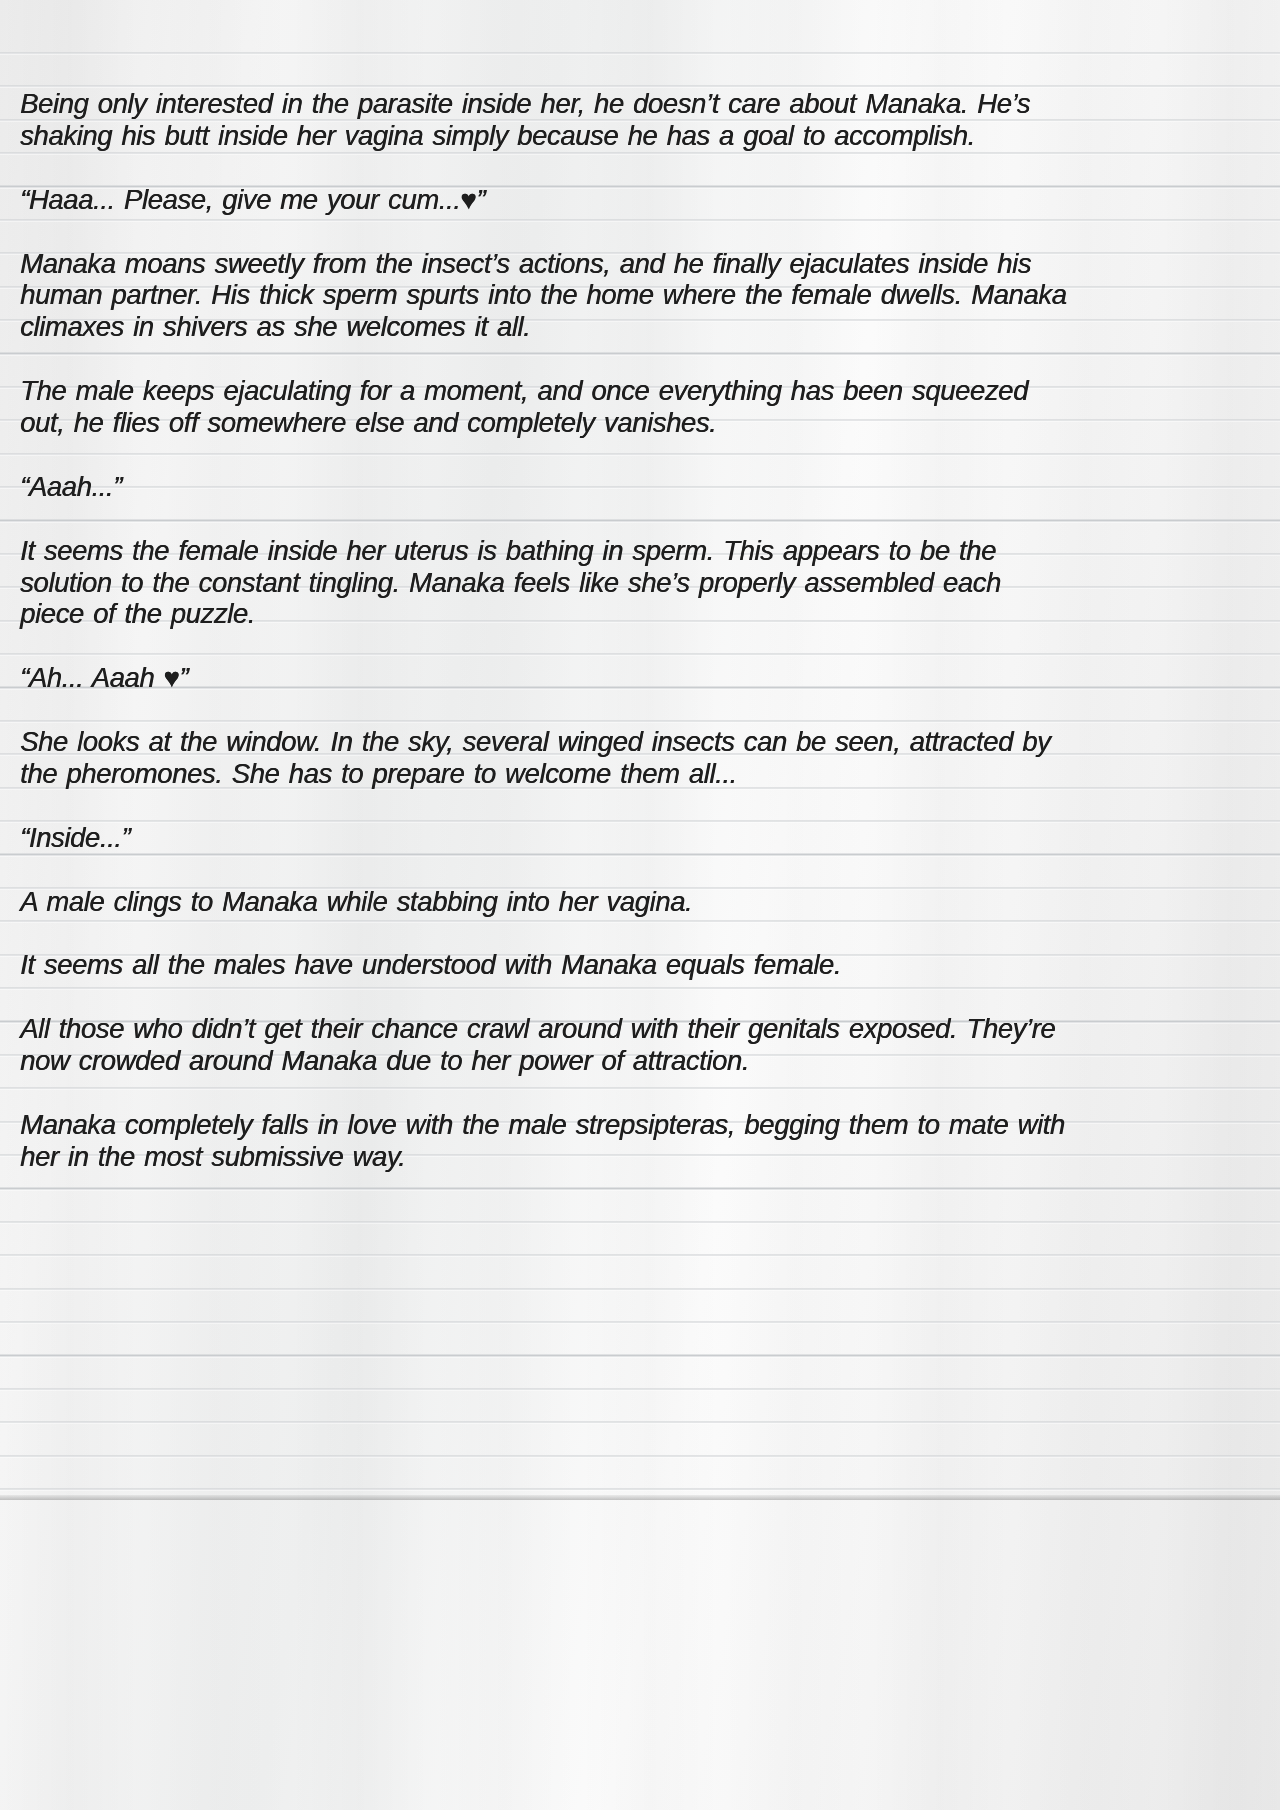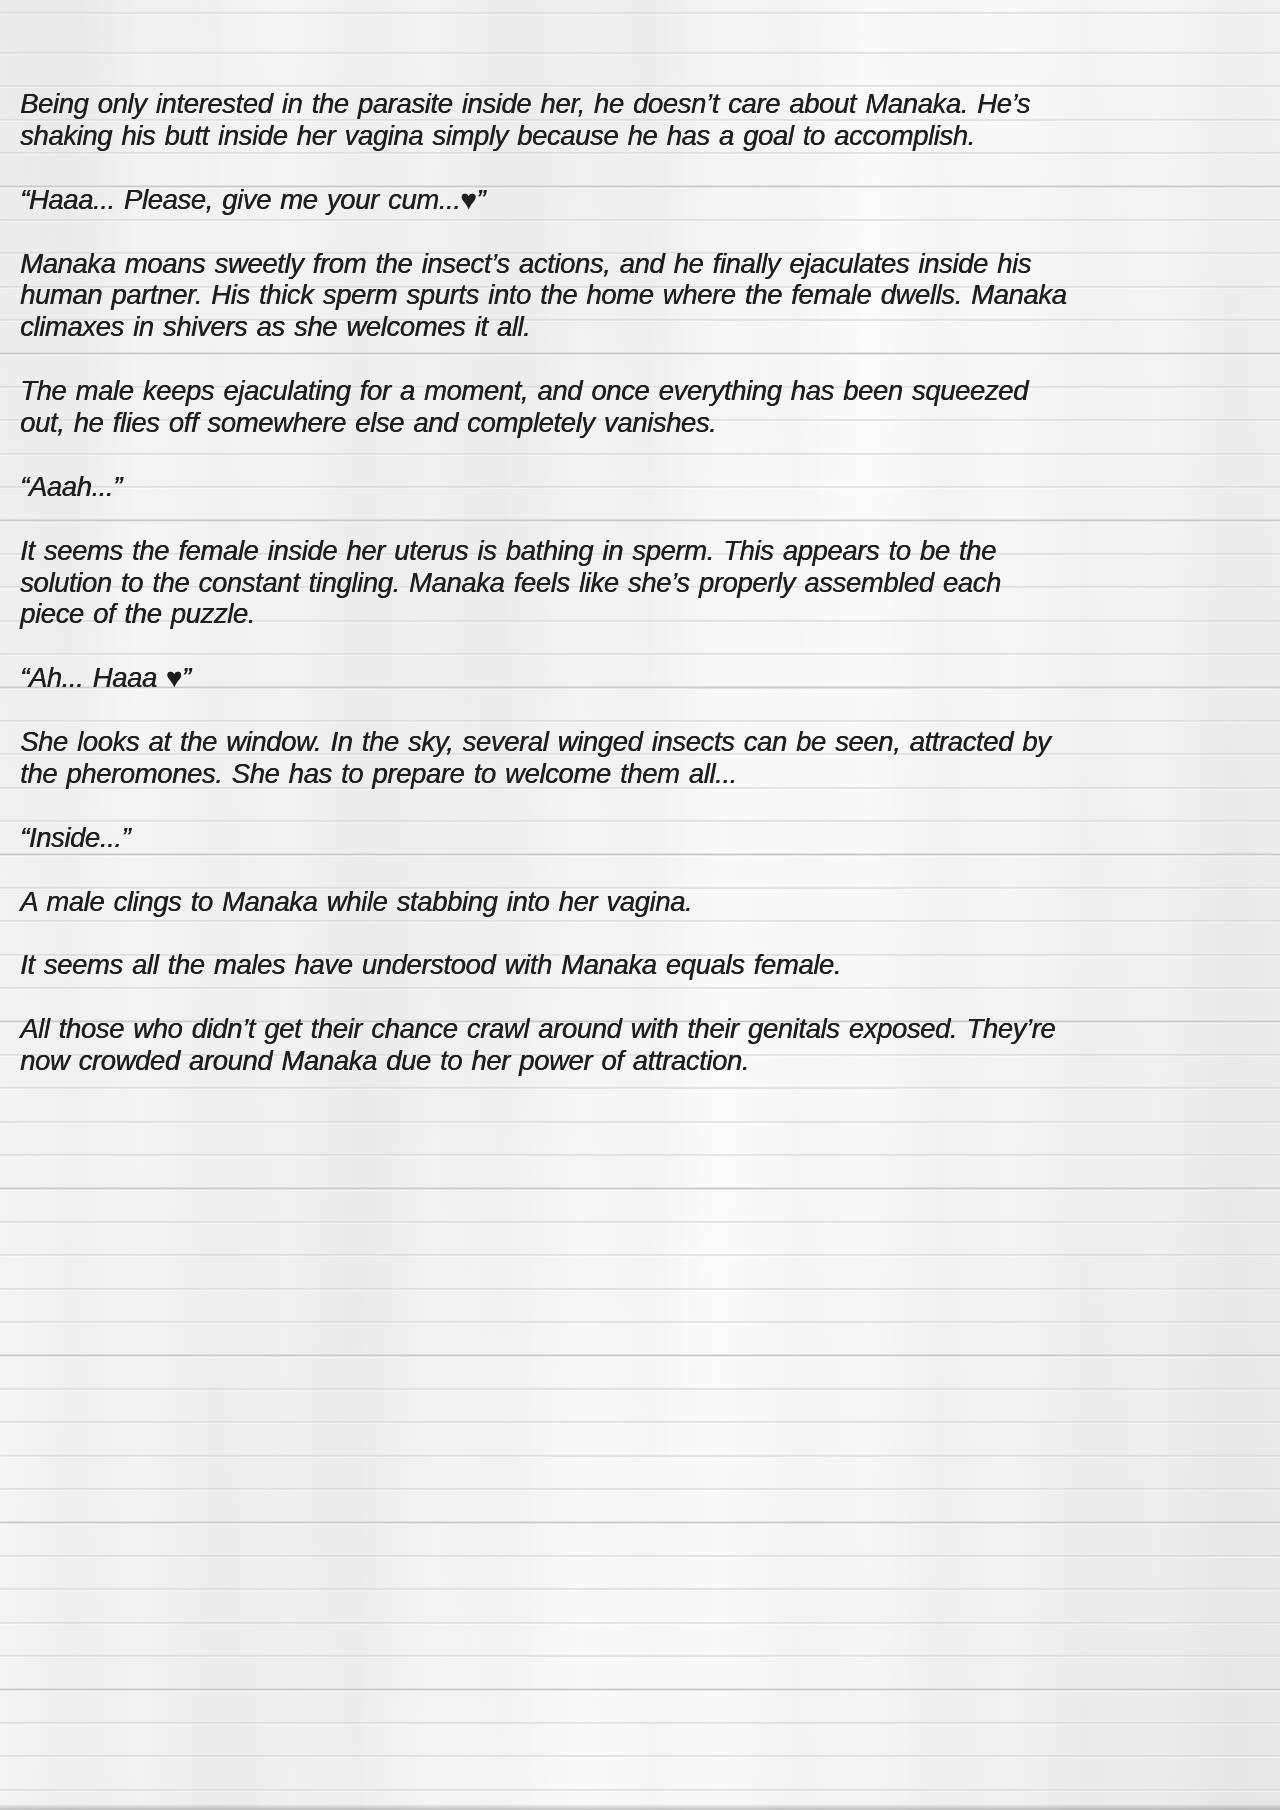--- a/index.html
+++ b/index.html
@@ -20,21 +20,21 @@
         rgba(0,0,0,0.000) 0px,  rgba(0,0,0,0.018) 70px,
         rgba(0,0,0,0.000) 140px, rgba(0,0,0,0.014) 215px,
         rgba(0,0,0,0.000) 290px),
       linear-gradient(100deg,
         #ebebeb 0%, #f5f5f5 16%, #eeefef 36%,
         #fbfbfb 58%, #f3f3f3 78%, #e9e9e9 100%);
   }
   .page {
     position: relative;
     width: 1280px;
-    height: 1810px;
+    height: 1500px;
     padding: 88px 208px 0 20px;
     
     background-image: repeating-linear-gradient(
       to bottom,
       transparent 0px,
       transparent 30.8px,
       var(--rule-color) 30.8px,
       var(--rule-color) 31.9px,
       rgba(255,255,255,0.85) 31.9px,
       rgba(255,255,255,0.85) 32.9px,
@@ -65,19 +65,20 @@
 </head>
 <body>
 
 <div class="page">
   <p class="handline">Being only interested in the parasite inside her, he doesn’t care about Manaka. He’s shaking his butt inside her vagina simply because he has a goal to accomplish.</p>
   <p class="handline">“Haaa... Please, give me your cum...♥”</p>
   <p class="handline">Manaka moans sweetly from the insect’s actions, and he finally ejaculates inside his human partner. His thick sperm spurts into the home where the female dwells. Manaka climaxes in shivers as she welcomes it all.</p>
   <p class="handline">The male keeps ejaculating for a moment, and once everything has been squeezed out, he flies off somewhere else and completely vanishes.</p>
   <p class="handline">“Aaah...”</p>
   <p class="handline">It seems the female inside her uterus is bathing in sperm. This appears to be the solution to the constant tingling. Manaka feels like she’s properly assembled each piece of the puzzle.</p>
-  <p class="handline">“Ah... Haaa ♥”</p>
+  <p class="handline">“Ah... Aaah ♥”</p>
   <p class="handline">She looks at the window. In the sky, several winged insects can be seen, attracted by the pheromones. She has to prepare to welcome them all...</p>
   <p class="handline">“Inside...”</p>
   <p class="handline">A male clings to Manaka while stabbing into her vagina.</p>
   <p class="handline">It seems all the males have understood with Manaka equals female.</p>
   <p class="handline">All those who didn’t get their chance crawl around with their genitals exposed. They’re now crowded around Manaka due to her power of attraction.</p>
+  <p class="handline">Manaka completely falls in love with the male strepsipteras, begging them to mate with her in the most submissive way.</p>
 </div>
 
 </body></html>

